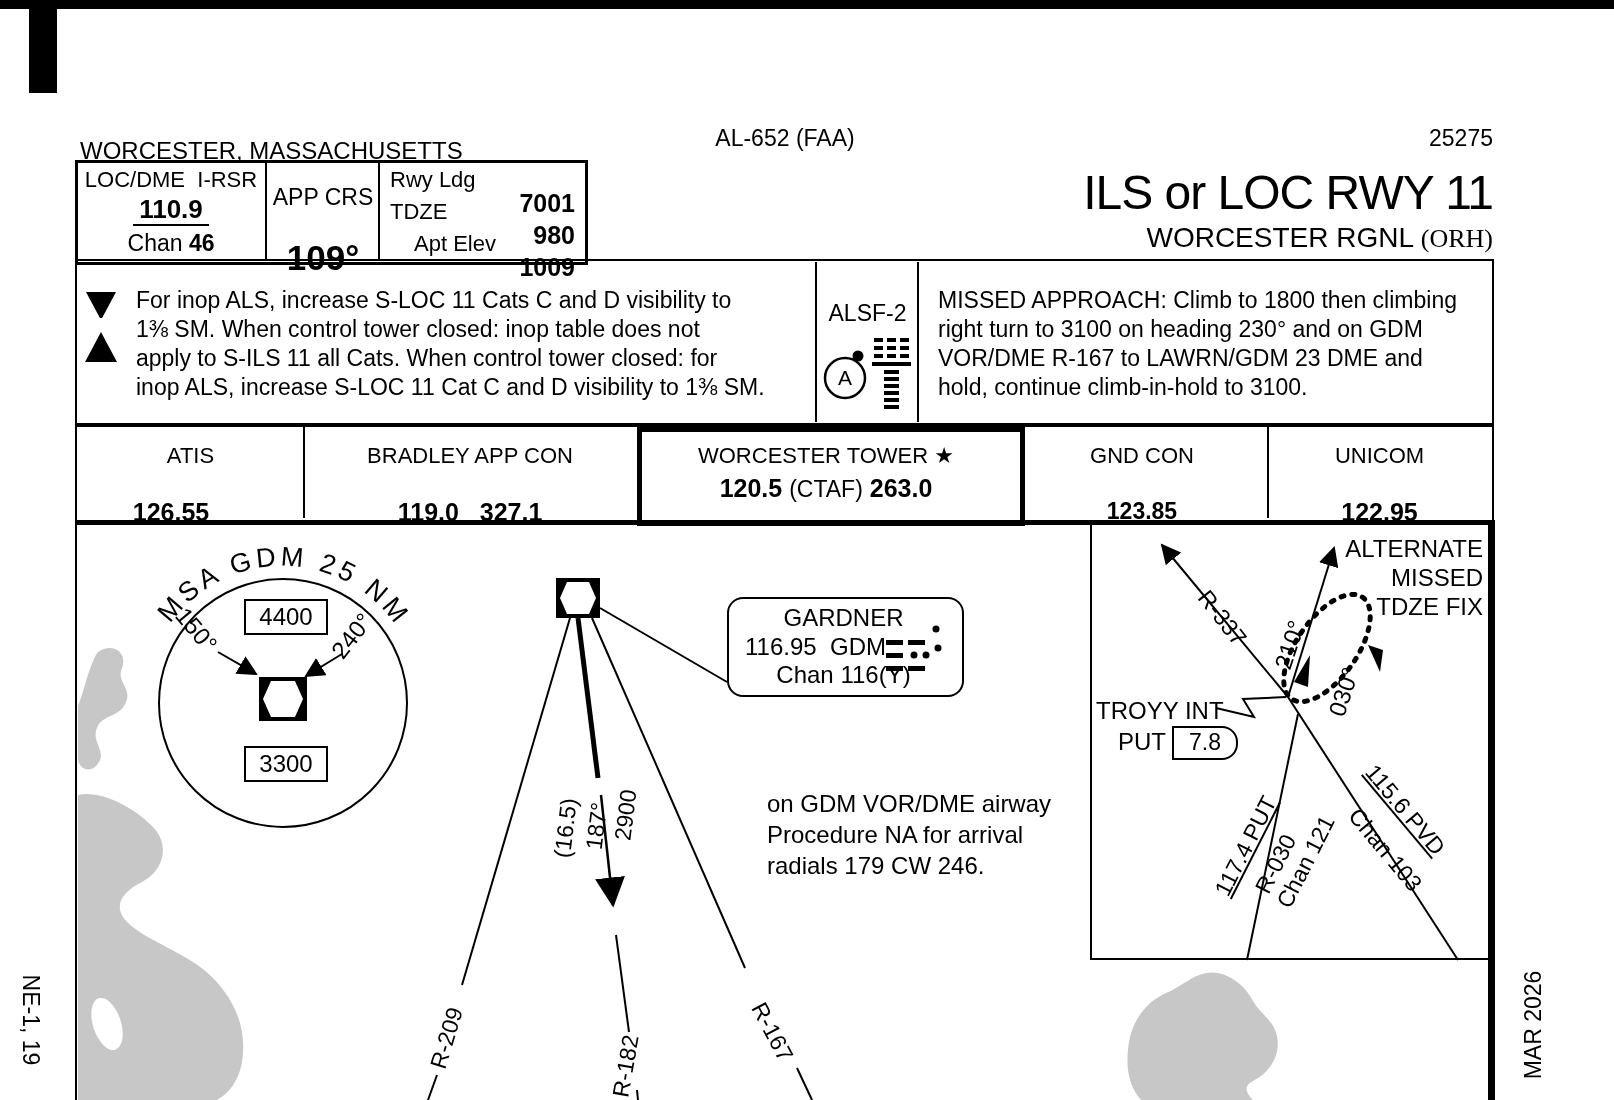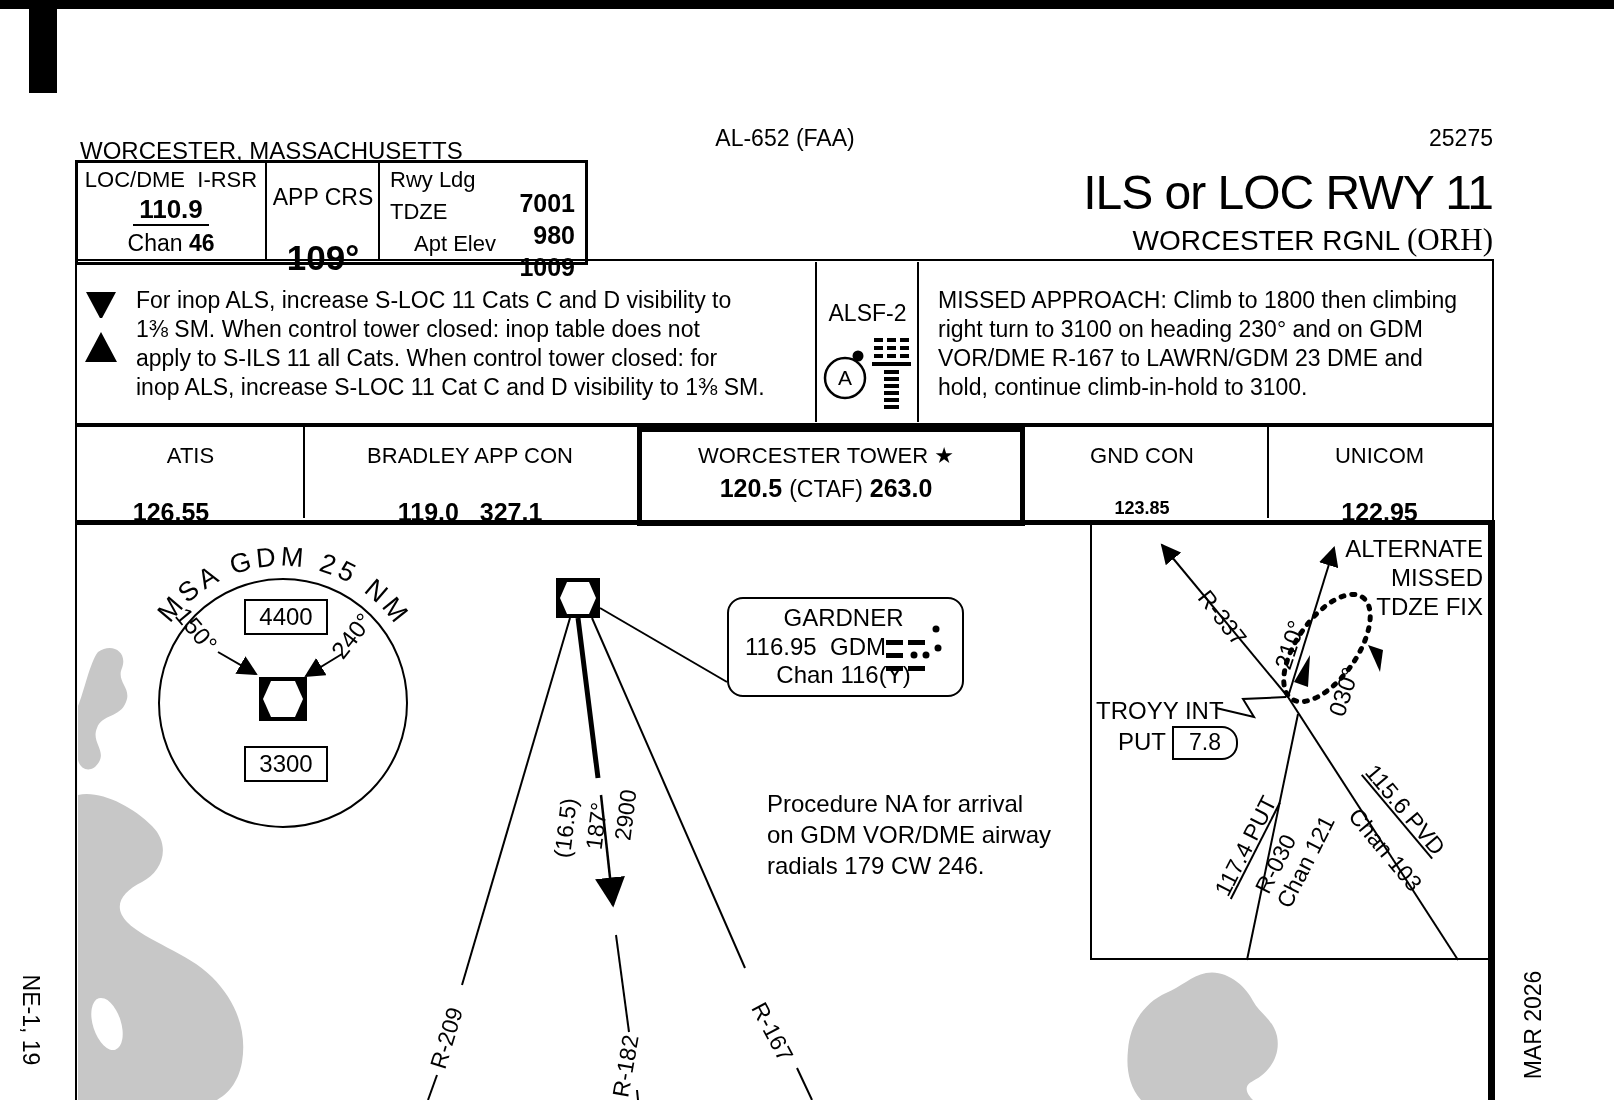--- a/index.html
+++ b/index.html
@@ -125,21 +125,21 @@
 <div class="abs" style="left:0;top:0;width:1614px;height:9px;background:#000;"></div>
 <div class="abs" style="left:29px;top:0;width:28px;height:93px;background:#000;"></div>
 
 <div class="abs" style="left:80px;top:125px;font-size:24px;margin-top:12px;">WORCESTER, MASSACHUSETTS</div>
 <div class="abs c" style="left:660px;top:125px;width:250px;font-size:23px;">AL-652 (FAA)</div>
 <div class="abs r" style="left:1293px;top:125px;width:200px;font-size:23px;">25275</div>
 
 <div class="abs r" style="left:893px;top:165px;width:600px;font-size:48px;letter-spacing:-1px;">ILS or LOC RWY 11</div>
 <div class="abs r" style="left:893px;top:222px;width:600px;font-size:28px;">
   <span>WORCESTER RGNL</span>
-  <span style="font-family:'Liberation Serif','DejaVu Serif',serif;font-size:31px;">(ORH)</span>
+  <span style="font-family:'Liberation Serif','DejaVu Serif',serif;font-size:26px;">(ORH)</span>
 </div>
 
 <div class="box" style="left:75px;top:160px;width:507px;height:99px;"></div>
 <div class="line-v" style="left:265px;top:162px;width:2px;height:99px;"></div>
 <div class="line-v" style="left:378px;top:162px;width:2px;height:99px;"></div>
 
 <div class="abs c nw" style="left:78px;top:167px;width:186px;font-size:22px;">LOC/DME  I-RSR</div>
 <div class="abs c" style="left:78px;top:194px;width:186px;font-size:26px;">
   <span class="b" style="border-bottom:2px solid #000;padding:0 6px;">110.9</span>
 </div>
@@ -193,21 +193,21 @@
 
 <div class="abs" style="left:637px;top:427px;width:378px;height:89px;border:5px solid #000;background:#fff;"></div>
 <div class="abs c" style="left:642px;top:443px;width:368px;font-size:22px;">WORCESTER TOWER ★</div>
 <div class="abs c" style="left:642px;top:474px;width:368px;font-size:25px;">
   <span class="b">120.5</span>
   <span style="font-size:23px;">(CTAF)</span>
   <span class="b">263.0</span>
 </div>
 
 <div class="abs c" style="left:1017px;top:443px;width:250px;font-size:22px;">GND CON</div>
-<div class="abs c b nw" style="left:1017px;top:474px;width:250px;font-size:18px;">123.85</div>
+<div class="abs c b nw" style="left:1017px;top:474px;width:250px;font-size:23px;">123.85</div>
 
 <div class="abs c" style="left:1269px;top:443px;width:221px;font-size:22px;">UNICOM</div>
 <div class="abs c b nw" style="left:1269px;top:474px;width:221px;font-size:25px;">122.95</div>
 
 <div class="abs" style="left:75px;top:520px;width:1418px;height:5px;background:#000;"></div>
 <div class="abs" style="left:75px;top:520px;width:2px;height:580px;background:#000;"></div>
 <div class="abs" style="left:1488px;top:520px;width:7px;height:580px;background:#000;"></div>
 <div class="abs" style="left:1090px;top:523px;width:2px;height:437px;background:#000;"></div>
 <div class="abs" style="left:1090px;top:958px;width:400px;height:2px;background:#000;"></div>
 
@@ -222,22 +222,22 @@
 <div class="abs c" style="left:727px;top:661px;width:233px;font-size:24px;">Chan 116(Y)</div>
 
 <div class="rlab" style="left:566px;top:828px;--r:-83deg;">(16.5)</div>
 <div class="rlab" style="left:597px;top:826px;--r:-83deg;">187°</div>
 <div class="rlab" style="left:626px;top:815px;--r:-83deg;">2900</div>
 <div class="rlab" style="left:447px;top:1038px;--r:-73deg;">R-209</div>
 <div class="rlab" style="left:626px;top:1066px;--r:-80deg;">R-182</div>
 <div class="rlab" style="left:772px;top:1032px;--r:62deg;">R-167</div>
 
 <div class="abs" style="left:767px;top:788px;font-size:24px;line-height:31px;">
+  <div>on GDM VOR/DME airway</div>
   <div>Procedure NA for arrival</div>
-  <div>on GDM VOR/DME airway</div>
   <div>radials 179 CW 246.</div>
 </div>
 
 <div class="abs r" style="left:1283px;top:534px;width:200px;font-size:24px;line-height:29px;">
   <div>ALTERNATE</div>
   <div>MISSED</div>
   <div>TDZE FIX</div>
 </div>
 <div class="rlab" style="left:1222px;top:618px;--r:52deg;">R-337</div>
 <div class="rlab" style="left:1290px;top:645px;--r:-72deg;font-size:24px;">210°</div>

